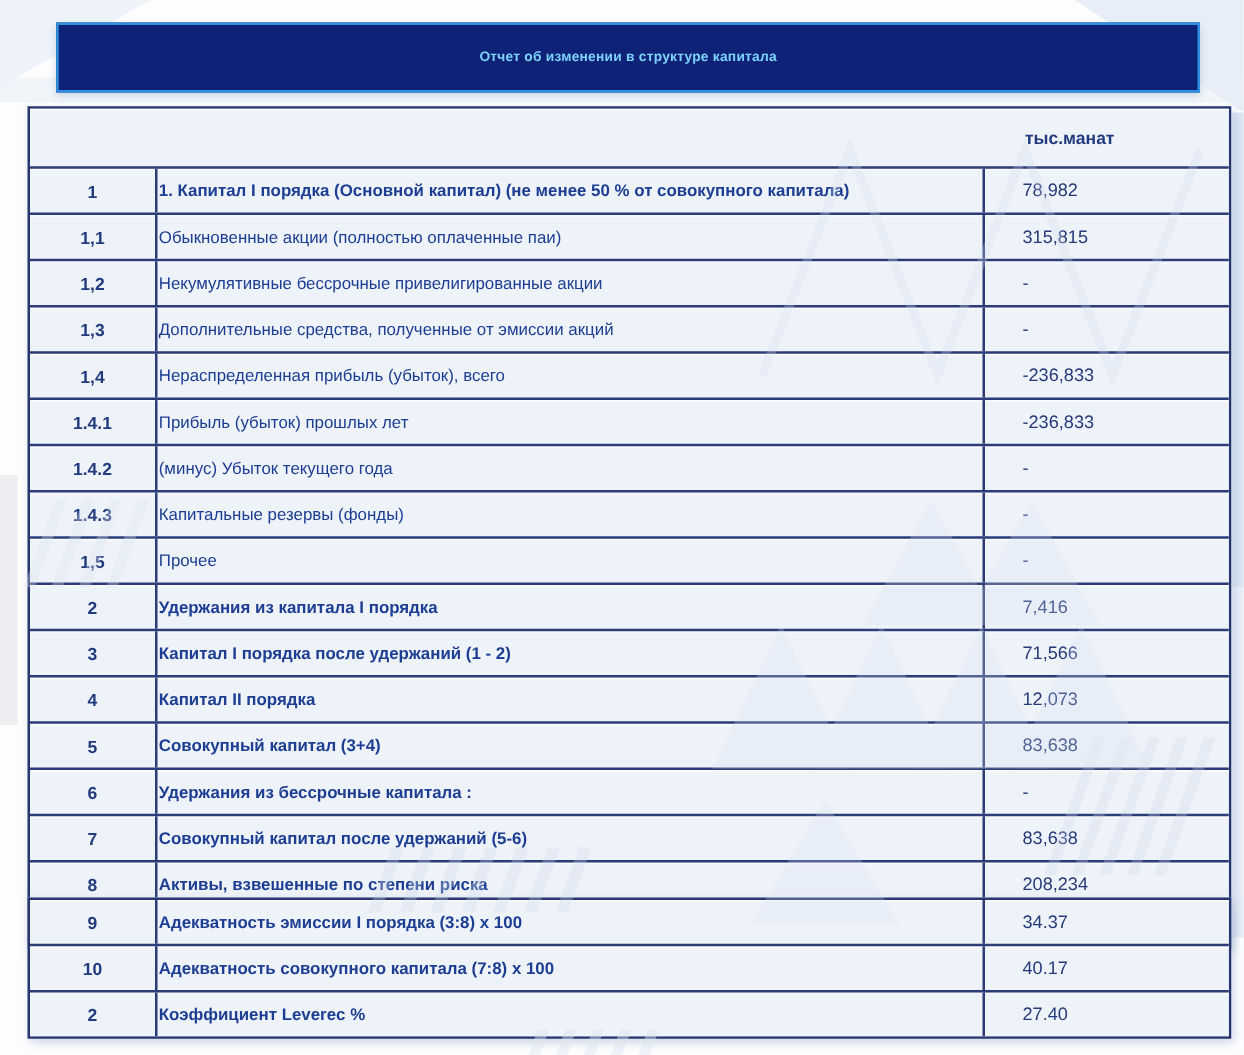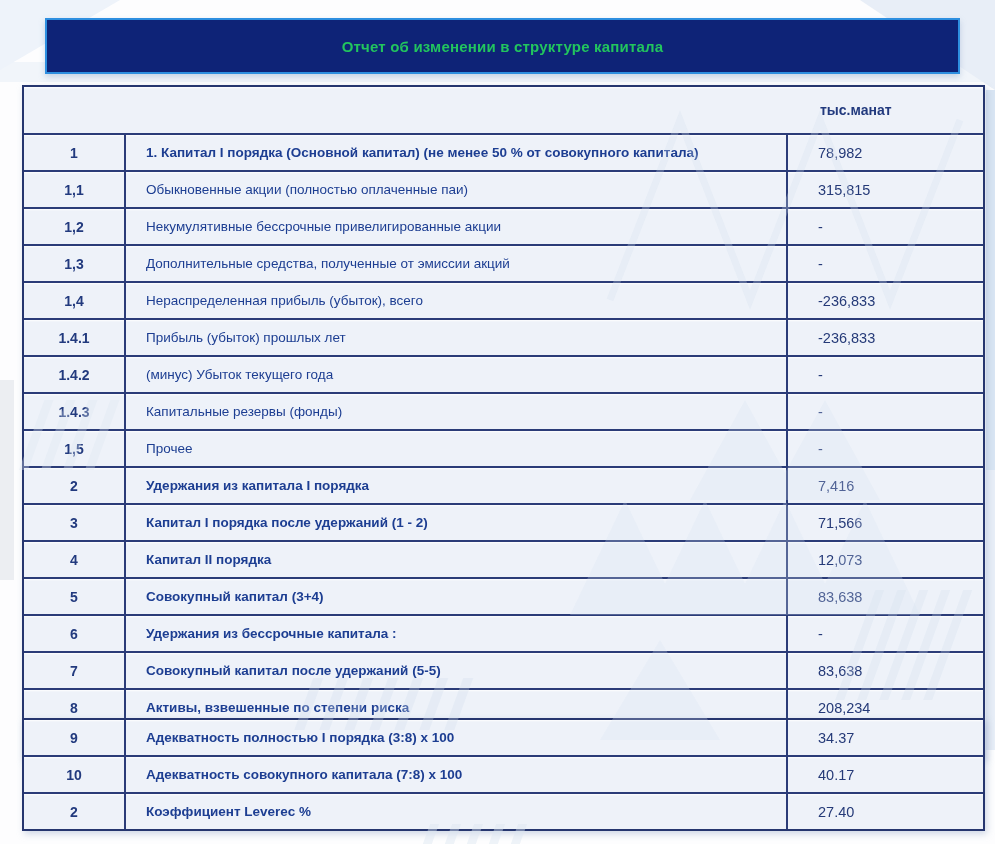--- a/index.html
+++ b/index.html
@@ -14,40 +14,40 @@
   .wm-over{z-index:6;opacity:.55;}
   
   .banner{
     position:absolute;left:45px;top:18px;width:911px;height:52px;z-index:3;
     background:#0e2377;
     border:2px solid #2e8fe0;
     box-shadow:0 3px 6px rgba(120,150,190,.35);
     display:flex;align-items:center;justify-content:center;
   }
   .banner-title{
-    color:#22c55e;font-size:15px;font-weight:bold;letter-spacing:.2px;
+    color:#7dd3fc;font-size:11px;font-weight:bold;letter-spacing:.2px;
   }
   
   .tblwrap{position:absolute;left:22px;z-index:2;width:963px;}
   .tbl{
     border:2px solid #26366f;background:#eef2f9;
     box-shadow:2px 3px 7px rgba(140,160,195,.40);
   }
   .tbl1{top:85px;}
   .tbl2{top:718px;}
   .row{display:flex;height:35px;background:#eef2f9;
        box-shadow:inset 0 2px 2px -1px rgba(255,255,255,.95);}
   .row + .row{border-top:2px solid #2b3c78;}
   .cell{display:flex;align-items:center;box-sizing:border-box;}
   .num{
     width:102px;justify-content:center;border-right:2px solid #2b3c78;
     color:#223a7e;font-size:14px;font-weight:600;
   }
   .desc{
-    flex:1;padding-left:20px;border-right:2px solid #2b3c78;
+    flex:1;padding-left:1px;border-right:2px solid #2b3c78;
     color:#1d3e92;font-size:13.5px;font-weight:400;
   }
   .desc.b{font-weight:700;}
   .num.b{font-weight:700;}
   .val{
     width:195px;padding-left:30px;
     color:#253a78;font-size:14.5px;font-weight:400;
   }
   
   .merged{height:46px;}
@@ -145,40 +145,40 @@
     <div class="cell desc b">Совокупный капитал (3+4)</div>
     <div class="cell val">83,638</div>
   </div>
   <div class="row">
     <div class="cell num b">6</div>
     <div class="cell desc b">Удержания из бессрочные капитала :</div>
     <div class="cell val">-</div>
   </div>
   <div class="row">
     <div class="cell num b">7</div>
-    <div class="cell desc b">Совокупный капитал после удержаний (5-5)</div>
+    <div class="cell desc b">Совокупный капитал после удержаний (5-6)</div>
     <div class="cell val">83,638</div>
   </div>
   <div class="row">
     <div class="cell num b">8</div>
     <div class="cell desc b">Активы, взвешенные по степени риска</div>
     <div class="cell val">208,234</div>
   </div>
 
   <div class="row merged pct-row">
     <div class="mval">%</div>
   </div>
  </div>
 </div>
 
 <div class="tblwrap tbl2" style="position:absolute;top:718px;">
  <div class="tbl">
   <div class="row">
     <div class="cell num b">9</div>
-    <div class="cell desc b">Адекватность полностью I порядка (3:8) х 100</div>
+    <div class="cell desc b">Адекватность эмиссии I порядка (3:8) х 100</div>
     <div class="cell val">34.37</div>
   </div>
   <div class="row">
     <div class="cell num b">10</div>
     <div class="cell desc b">Адекватность совокупного капитала (7:8) х 100</div>
     <div class="cell val">40.17</div>
   </div>
   <div class="row">
     <div class="cell num b">2</div>
     <div class="cell desc b">Коэффициент Leverec %</div>

